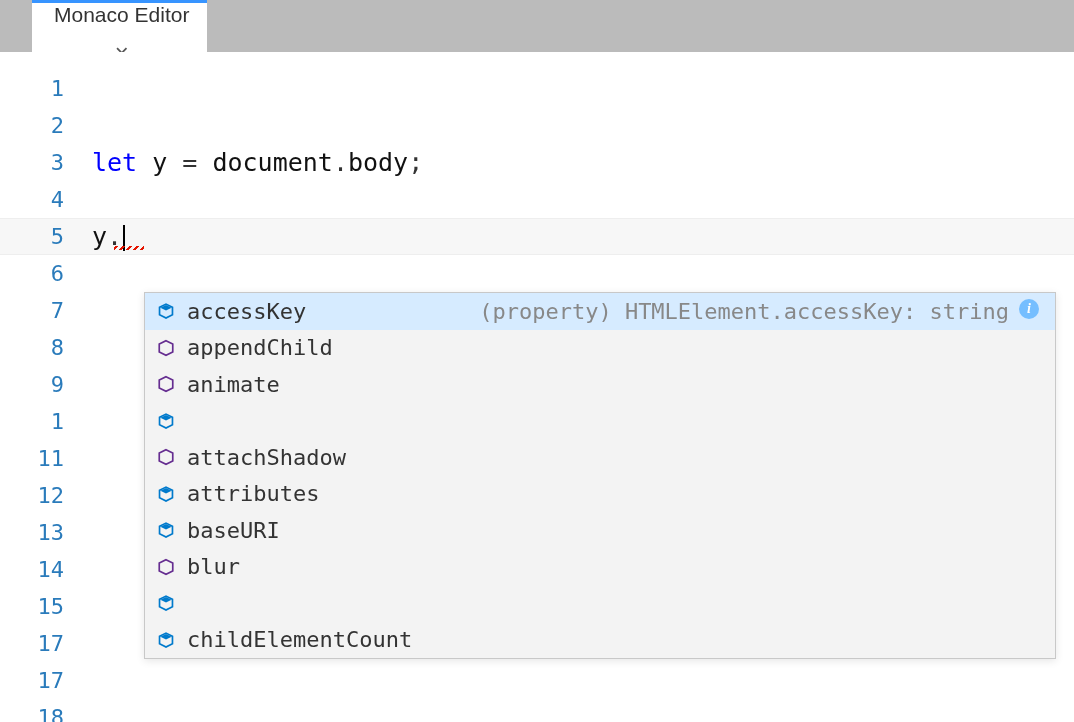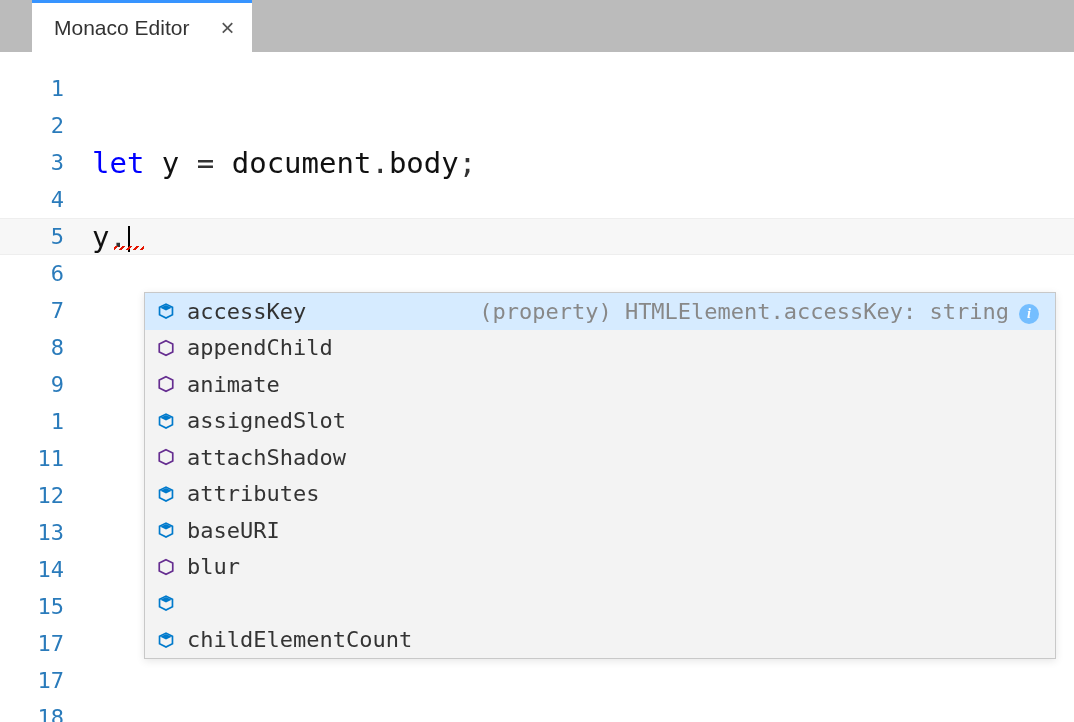--- a/index.html
+++ b/index.html
@@ -24,21 +24,22 @@
       background: #ffffff;
       border-top: 3px solid #3794ff;
       height: 52px;
       padding: 0 18px 0 22px;
       display: flex;
       align-items: center;
       margin-left: 32px;
       font-family: -apple-system, "Segoe UI", Arial, sans-serif;
       font-size: 21px;
       color: #333333;
-      gap: 31px;
+      gap: 14px;
+      flex-direction: column;
     }
     .tab-close {
       font-size: 24px;
       color: #555555;
       cursor: pointer;
       line-height: 1;
     }
     .editor {
       background: #ffffff;
       height: calc(722px - 52px);
@@ -59,21 +60,21 @@
     .gutter {
       width: 92px;
       text-align: right;
       padding-right: 28px;
       color: #2a7bbb;
       font-size: 22px;
       flex-shrink: 0;
       user-select: none;
     }
     .code {
-      font-size: 29px;
+      font-size: 25px;
       color: #333333;
       white-space: pre;
       position: relative;
     }
     .tok-keyword { color: #0000ff; }
     .tok-ident { color: #111111; }
     .tok-punct { color: #333333; }
     .cursor {
       display: inline-block;
       width: 2px;
@@ -125,21 +126,21 @@
       justify-content: center;
     }
     .suggest-label {
       color: #333333;
     }
     .suggest-detail {
       margin-left: auto;
       color: #888888;
       padding-right: 6px;
       display: flex;
-      align-items: flex-end;
+      align-items: flex-start;
       gap: 10px;
     }
     .info-icon {
       width: 20px;
       height: 20px;
       border-radius: 50%;
       background: #75beff;
       color: #ffffff;
       font-family: Georgia, serif;
       font-weight: bold;
@@ -267,21 +268,20 @@
         </span>
         <span class="suggest-label">animate</span>
       </div>
       <div class="suggest-row">
         <span class="suggest-icon icon-field">
           <svg width="18" height="18" viewBox="0 0 16 16">
             <path fill="#007acc" d="M8 1 14.5 4.3v7.4L8 15 1.5 11.7V4.3L8 1Zm0 1.6L3 5.1v5.8L8 13.4l5-2.5V5.1L8 2.6Z"></path>
             <path fill="#007acc" d="M8 2.6 13 5.1 8 7.6 3 5.1 8 2.6Z"></path>
           </svg>
         </span>
-        <span class="suggest-label">assignedSlot</span>
       </div>
       <div class="suggest-row">
         <span class="suggest-icon icon-method">
           <svg width="18" height="18" viewBox="0 0 16 16">
             <path fill="none" stroke="#652d90" stroke-width="1.5" d="M8 1.5 14 4.5v7L8 14.5 2 11.5v-7L8 1.5Z"></path>
           </svg>
         </span>
         <span class="suggest-label">attachShadow</span>
       </div>
       <div class="suggest-row">

